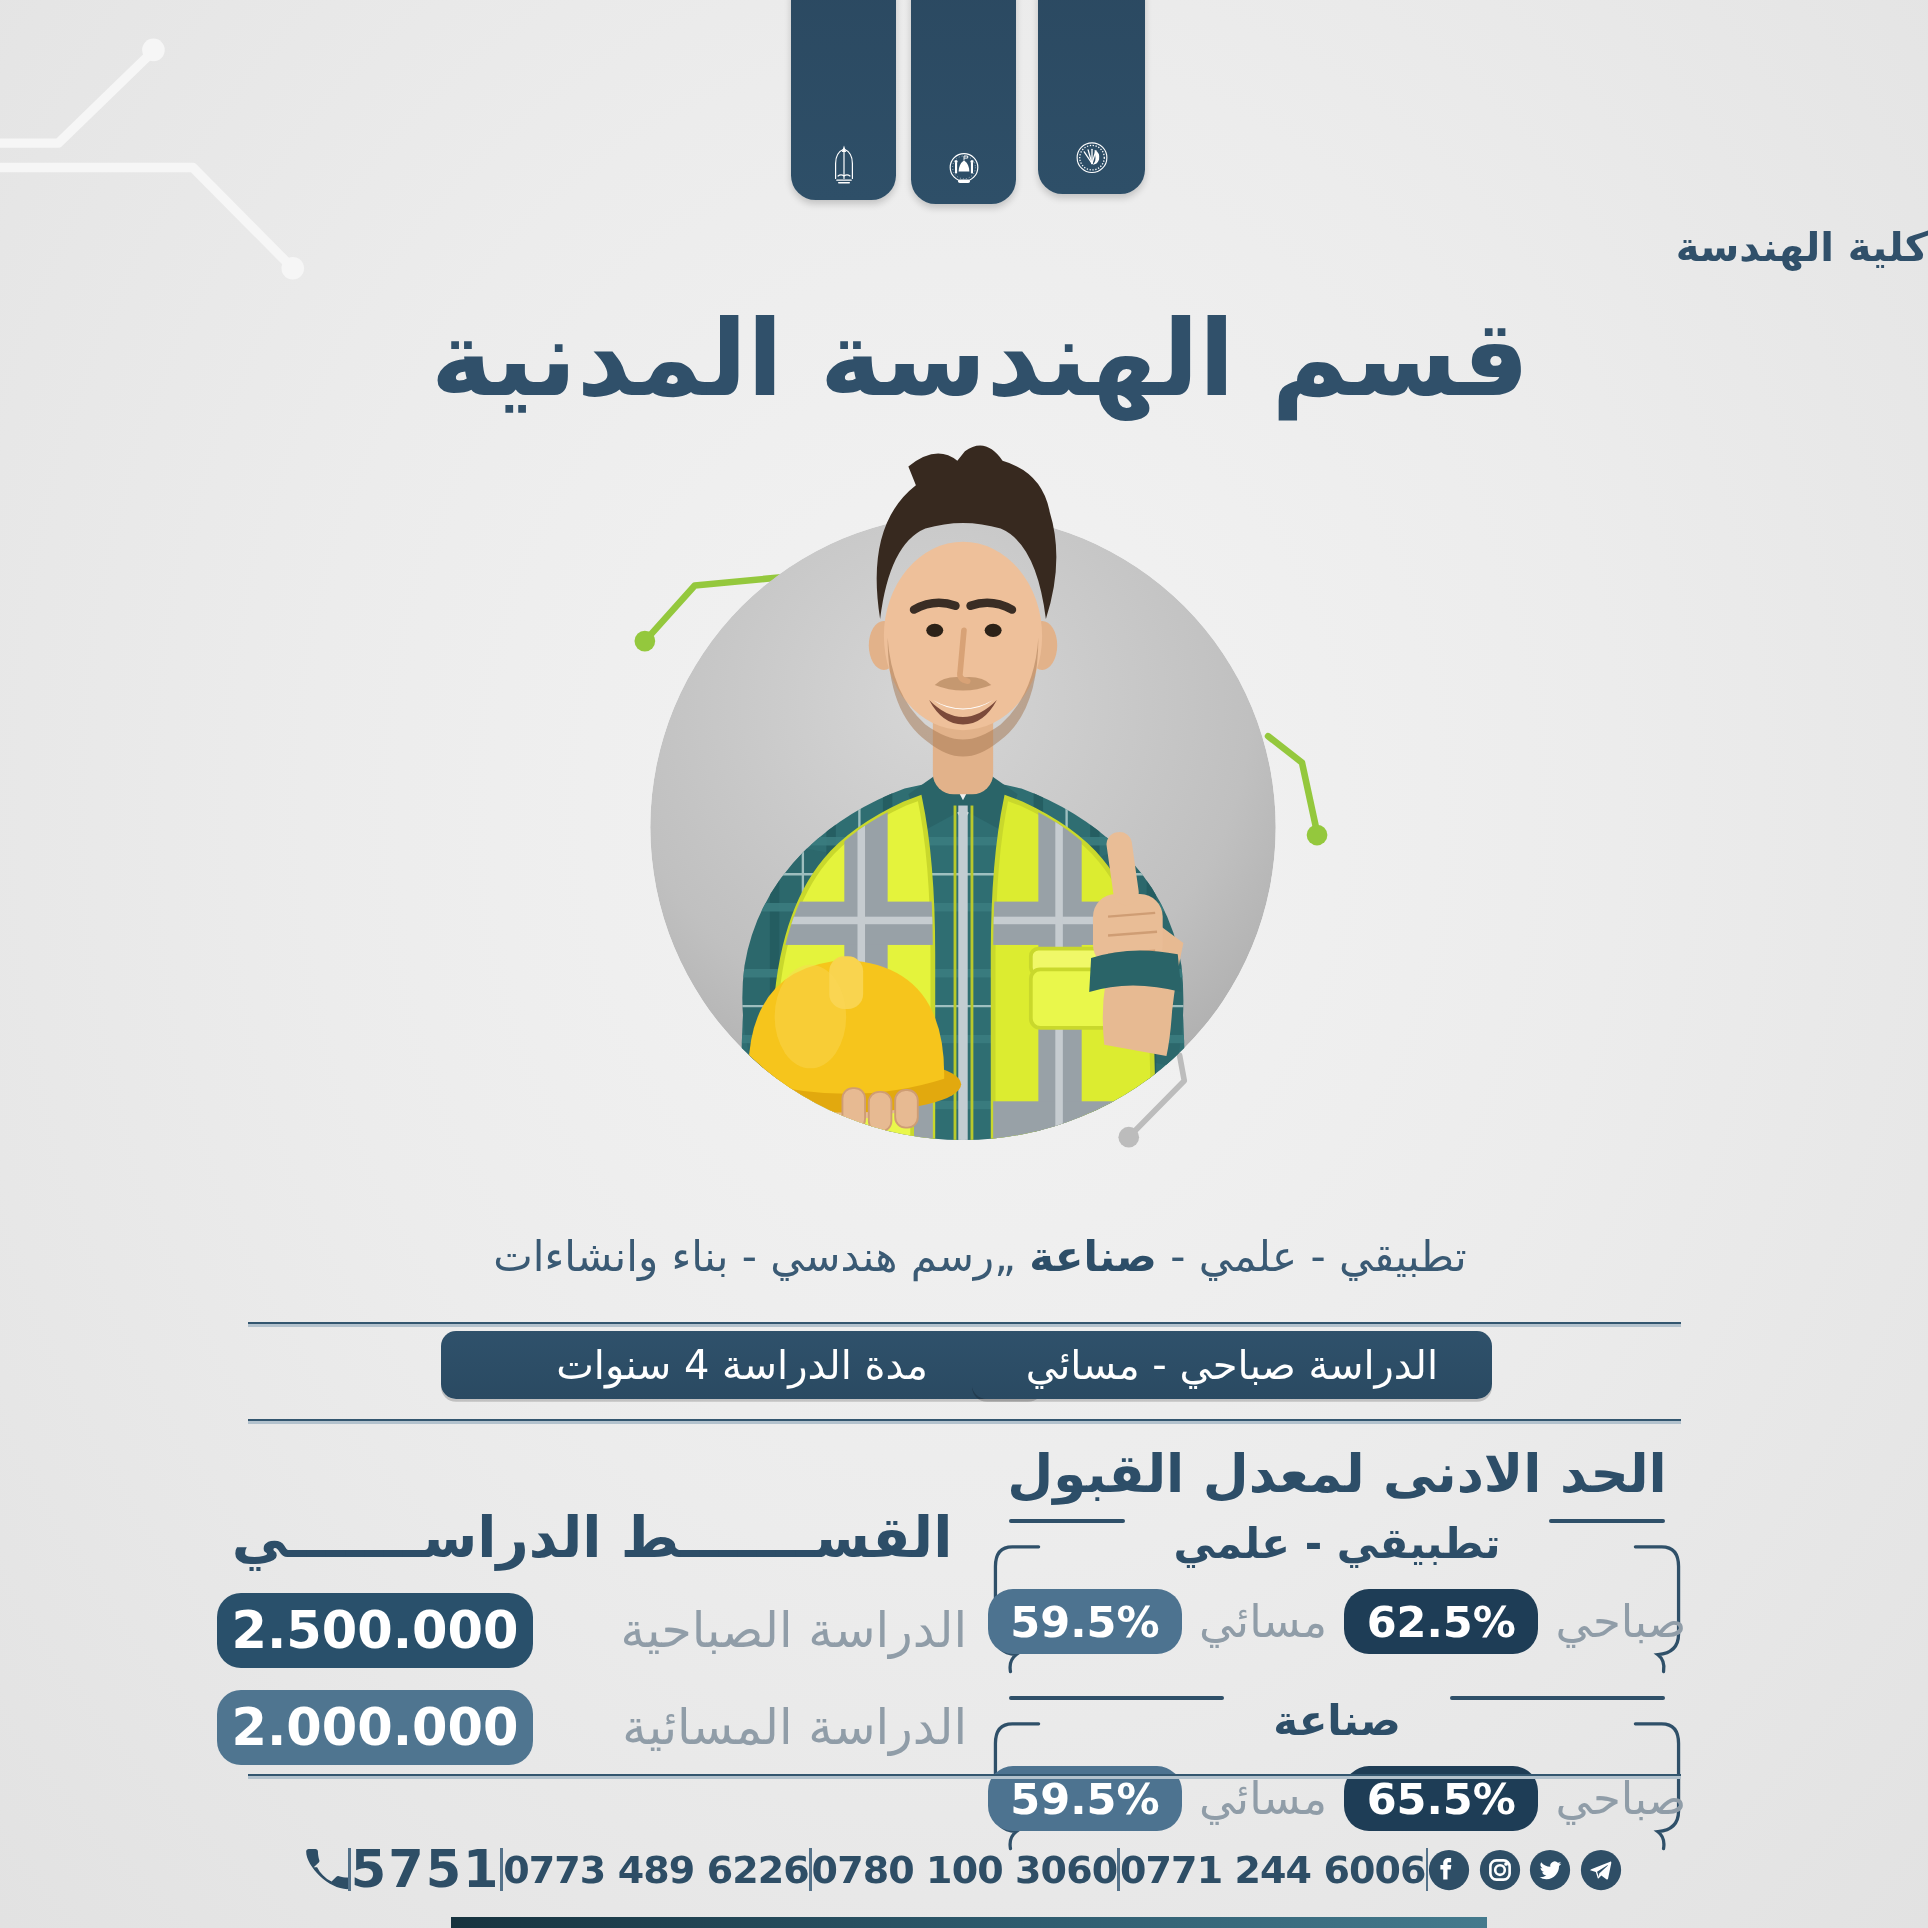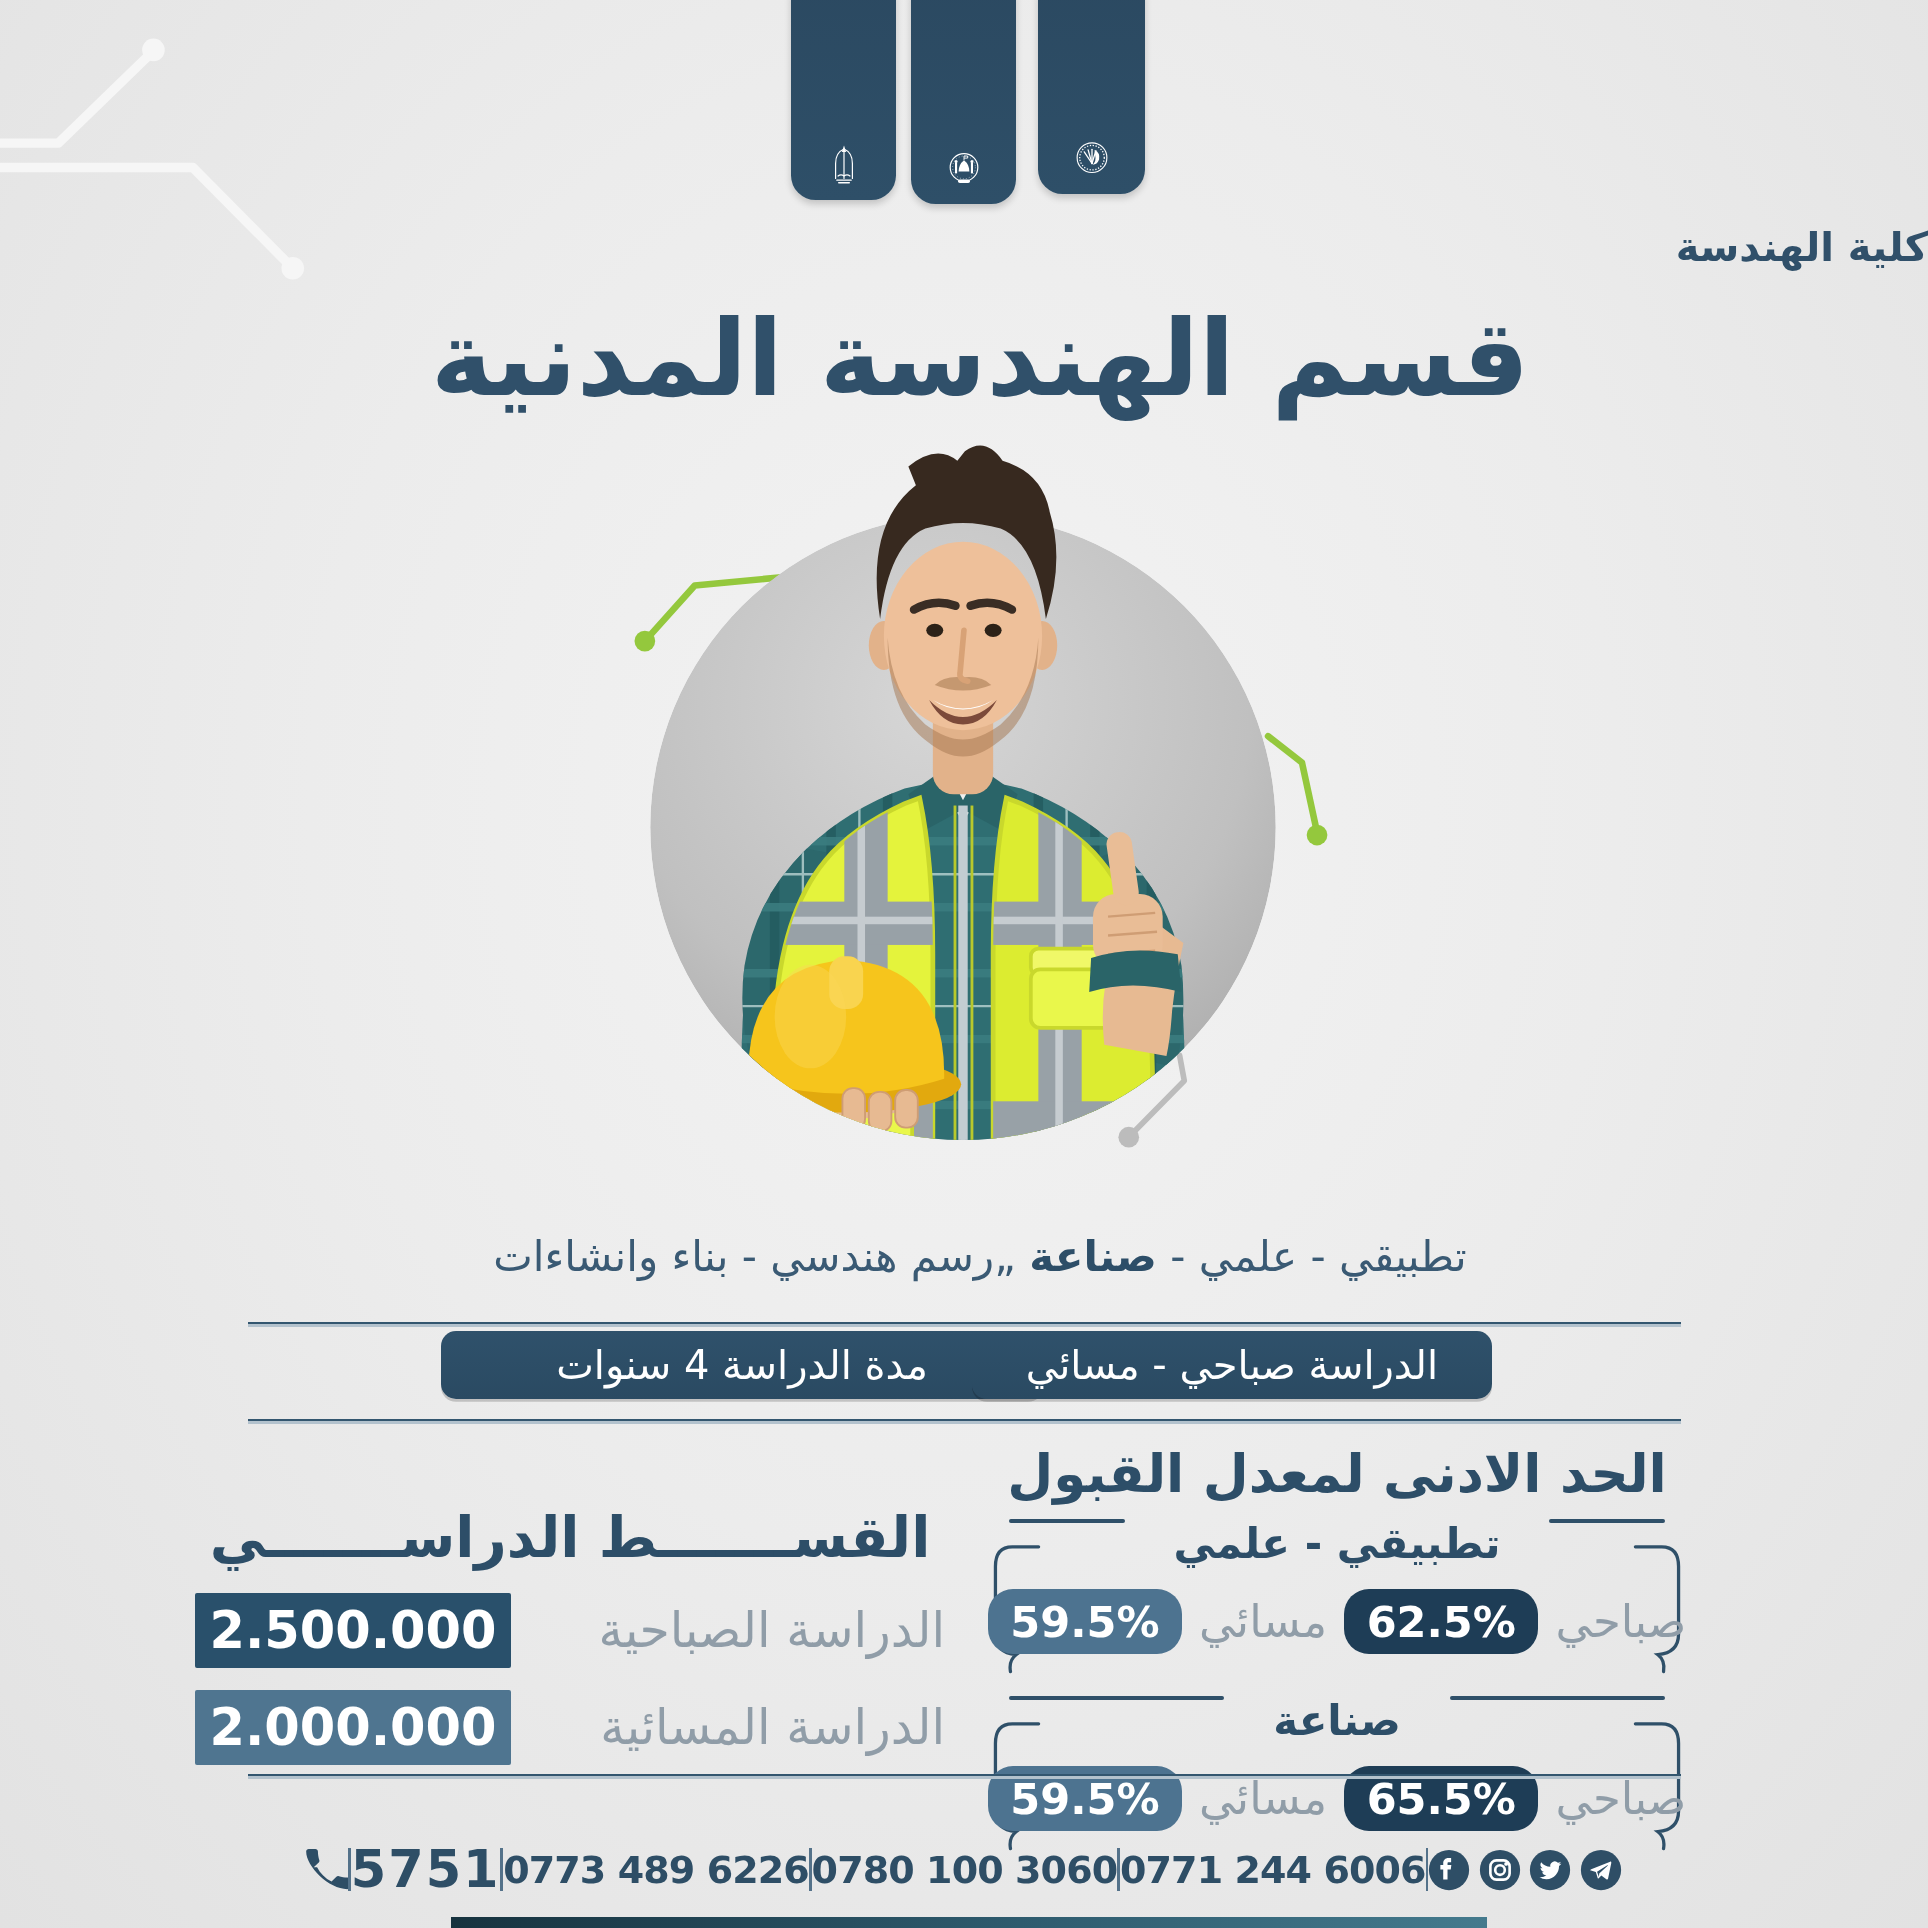--- a/index.html
+++ b/index.html
@@ -41,25 +41,25 @@
   .g-label-row{display:flex;align-items:flex-start;padding:0 28px;direction:rtl;gap:28px;}
   .dash{flex:1;height:3.8px;background:#2f5069;border-radius:1.9px;}
   .g-label{margin:0 21px;font-size:42px;font-weight:bold;color:#2d4e68;white-space:nowrap;}
   .g-bracket{position:absolute;left:0;top:24.5px;width:712px;height:137px;pointer-events:none;}
   .g-row{position:relative;margin-top:21px;display:flex;direction:rtl;align-items:center;justify-content:center;gap:17px;}
   .g-row .lbl{font-size:45px;color:#909da8;}
   .chip{border-radius:25px;color:#fff;font-size:43px;font-weight:bold;padding:7.5px 22.6px;direction:ltr;text-align:center;}
   .chip.dark{background:#1e3d56;}
   .chip.light{background:#4d7390;}
   
-  .tuition{left:195px;top:1505px;width:750px;direction:rtl;}
+  .tuition{left:217px;top:1505px;width:750px;direction:rtl;}
   .tuition h2{margin:0;text-align:center;font-size:56px;font-weight:bold;color:#2d4e68;}
   .t-row{display:flex;direction:rtl;align-items:center;justify-content:space-between;margin-top:22.6px;}
   .t-row .lbl{font-size:49px;color:#909da8;}
-  .t-badge{width:316px;height:75px;border-radius:2px;color:#fff;font-size:51px;font-weight:bold;
+  .t-badge{width:316px;height:75px;border-radius:24px;color:#fff;font-size:51px;font-weight:bold;
            display:flex;align-items:center;justify-content:center;direction:ltr;text-align:center;}
   .t-badge.dark{background:#29506b;}
   .t-badge.light{background:#4f7590;}
   
   .contact{left:0;top:1832px;width:100%;height:75px;display:flex;direction:ltr;
            align-items:center;justify-content:center;color:#2e4e66;}
   .sep{width:2.8px;height:43px;background:#54728a;}
   .short-num{font-size:51px;font-weight:bold;letter-spacing:1.9px;}
   .phone-num{font-size:38px;font-weight:bold;letter-spacing:-0.9px;}
   .socials{display:flex;gap:8.5px;align-items:center;}

